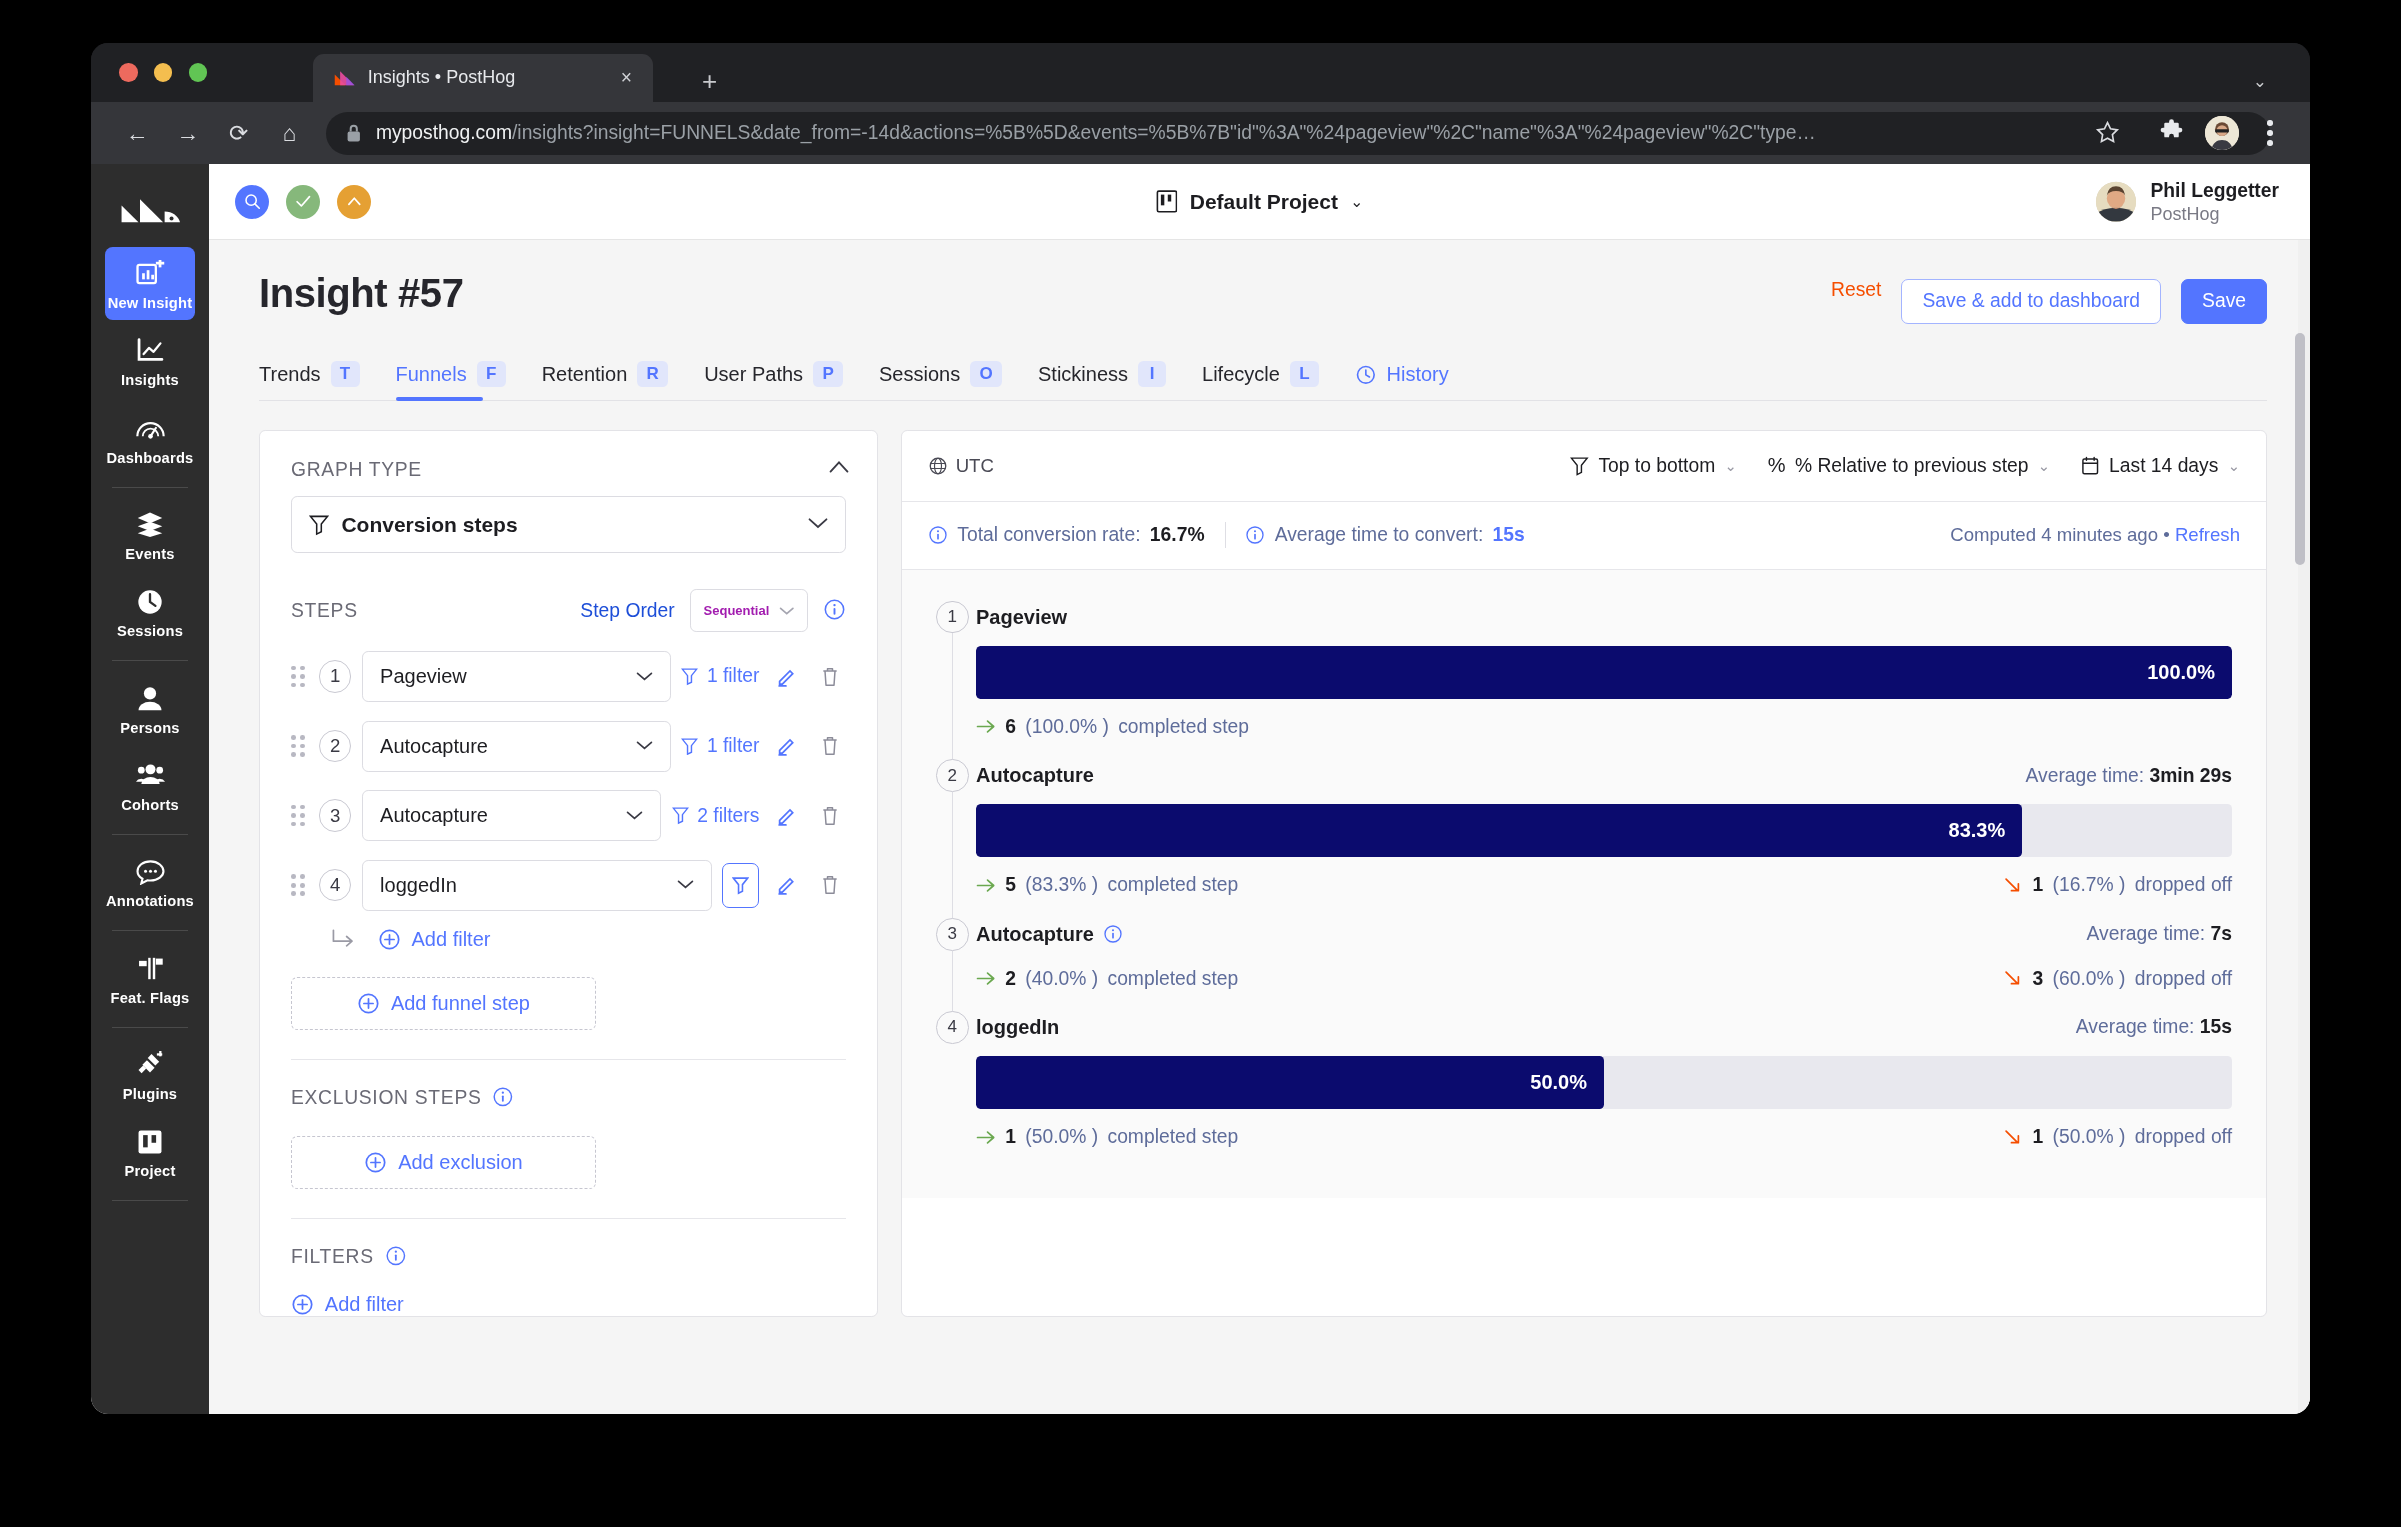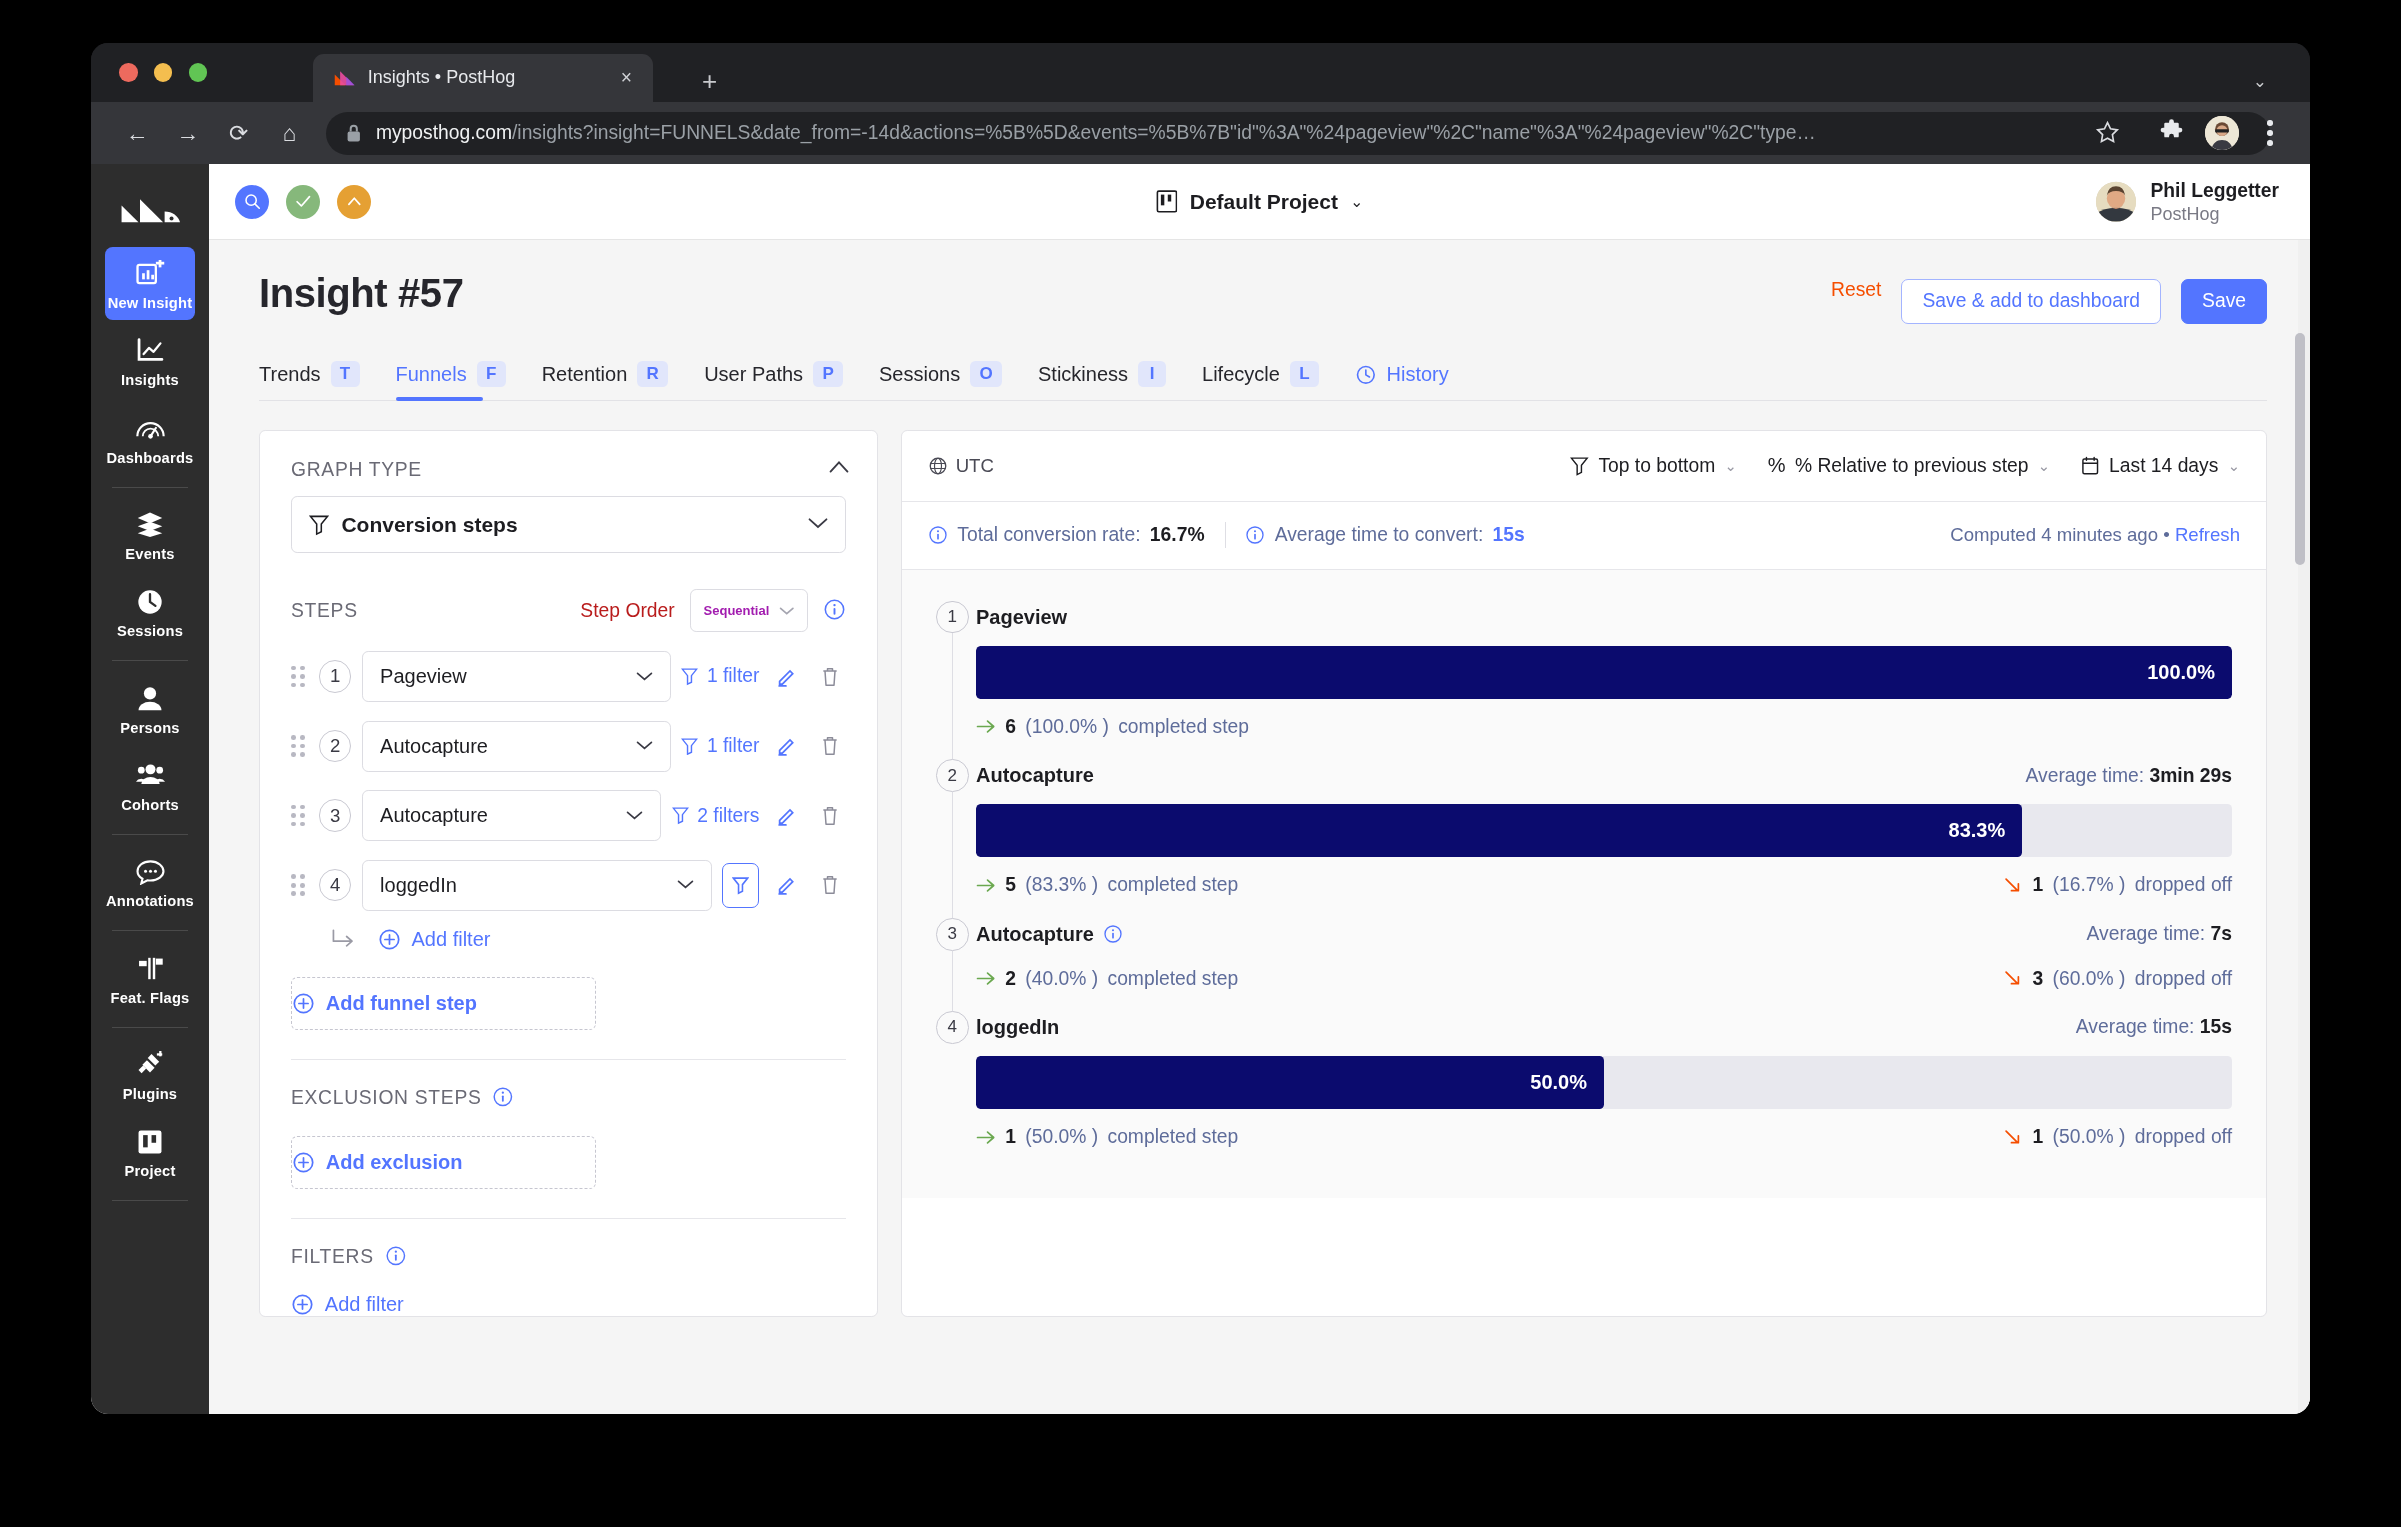--- a/index.html
+++ b/index.html
@@ -263,21 +263,21 @@
     display: flex; align-items: center; padding: 0 17px;
     cursor: pointer;
   }
   .select-box .lbl { font-size: 21px; font-weight: 700; color: #1D1D21; margin-left: 12.4px; }
   .select-box .caret { margin-left: auto; color: #3A3A44; font-size: 17px; }
 
   .steps-head {
     display:flex; align-items:center; gap: 15.5px;
     margin-top: 36px;
   }
-  .step-order-lbl { font-size: 19.3px; color: #b91c1c; margin-left: auto; }
+  .step-order-lbl { font-size: 19.3px; color: #1d4ed8; margin-left: auto; }
   .mini-select {
     border: 0.8px solid #DCDCE2; border-radius: 6.2px;
     height: 43px; display:flex; align-items:center; gap: 9.3px;
     padding: 0 12.4px; cursor:pointer;
   }
   .mini-select span { font-size: 13px; font-weight: 700; color: #a21caf; }
   .mini-select .caret { color: #A5A5B0; font-size: 14px; }
 
   .step-row { display: flex; align-items: center; margin-top: 18.6px; gap: 10.8px; }
   .drag-handle { width: 17px; display:grid; grid-template-columns: 5.4px 5.4px; gap: 3.9px; cursor: grab; flex:none; }
@@ -305,24 +305,23 @@
   }
   .icon-btn { width: 32.5px; display:flex; align-items:center; justify-content:center; cursor:pointer; flex:none; }
 
   .addfilter-row { display:flex; align-items:center; gap: 21.7px; margin: 17px 0 0 40px; }
   .link-plus { display:flex; align-items:center; gap: 10.8px; color:#5375FF; font-size:20px; cursor:pointer; }
 
   .dashed-btn {
     margin-top: 26px;
     border: 1.5px dashed #C6C6D0; border-radius: 6.2px;
     height: 53px;
-    display:flex; align-items:center; gap: 10.8px;
+    display:flex; align-items:center; justify-content:center; gap: 10.8px;
     color: #5375FF; font-size: 20px; cursor: pointer;
     width: 100%;
-    font-weight: bold;
   }
   .dashed-btn.narrow { width: 305px; }
   .hr { height:0.8px; background:#E6E6EA; margin: 29px 0 0; }
   .block { padding-top: 26px; }
   .lbl-row { display:flex; align-items:center; gap: 10.8px; }
 
   
   .rc-toolbar {
     height: 71px; display:flex; align-items:center;
     border-bottom: 0.8px solid #E6E6EA;

